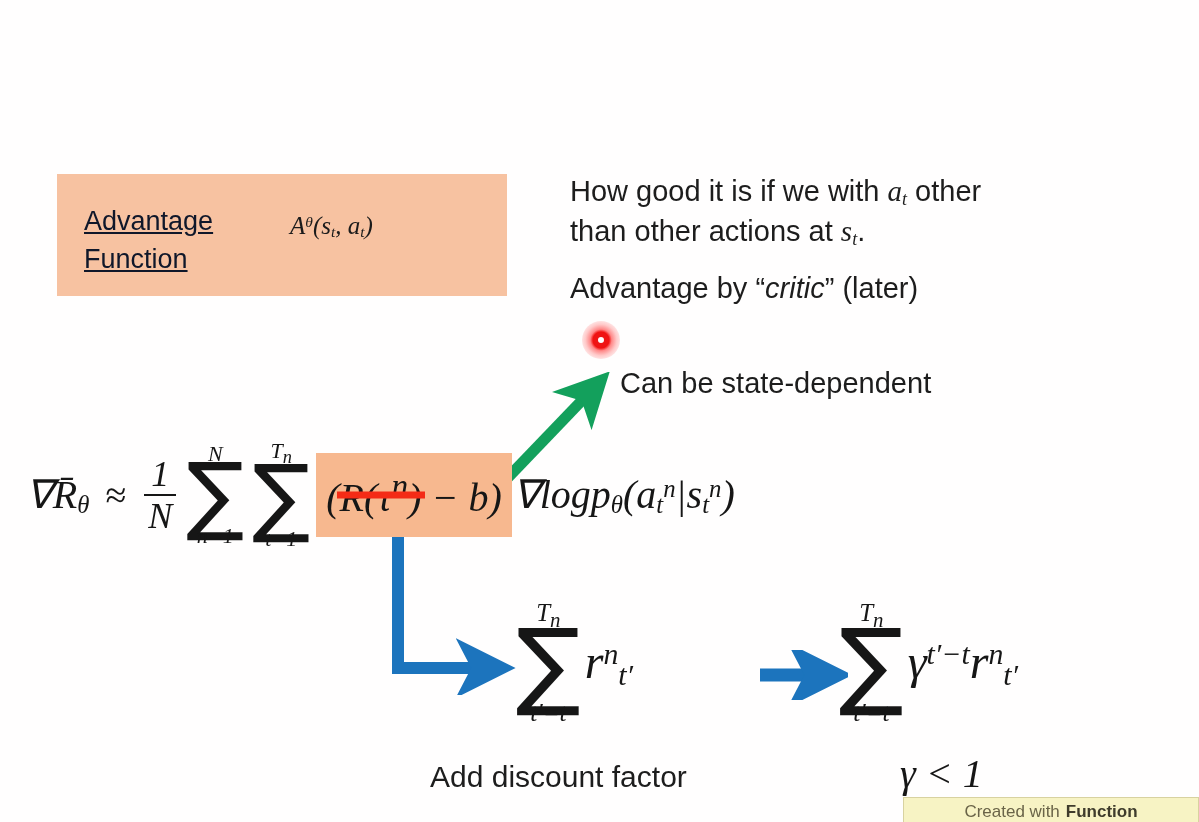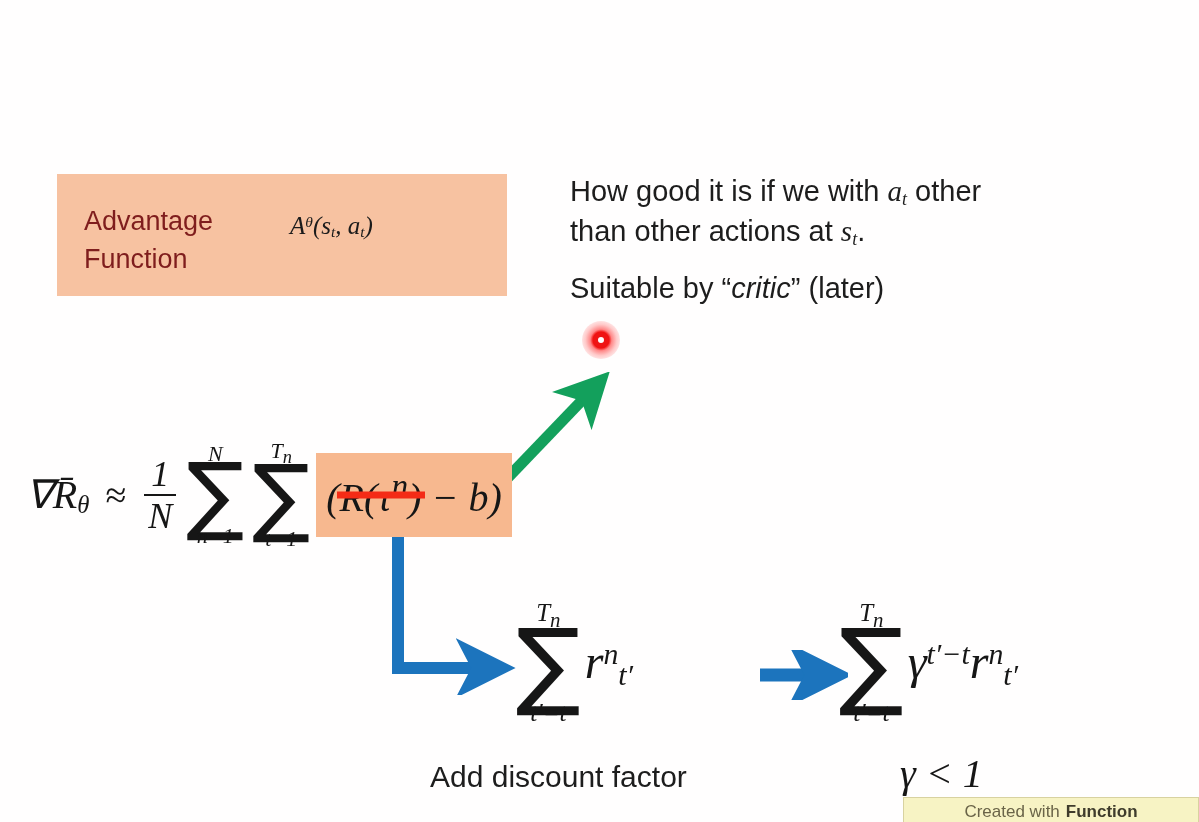--- a/index.html
+++ b/index.html
@@ -46,22 +46,23 @@
     align-items: center;
   }
   .adv-label {
     position: absolute;
     left: 27px;
     top: 28px;
     width: 185px;
     font-size: 27px;
     line-height: 1.42;
     font-weight: 400;
-    color: #7f1d1d;
+    color: #0f172a;
     text-align: left;
+    text-decoration: underline;
   }
   .adv-formula {
     position: absolute;
     left: 233px;
     top: 38px;
     font-family: "Liberation Serif", serif;
     font-style: italic;
     font-size: 25px;
     color: #1b1b1b;
     white-space: nowrap;
@@ -326,27 +327,28 @@
 
   <div class="desc-block">
     <div class="desc-line">
       <span>How good it is if we with </span><span class="mi"><span>a</span><sub>t</sub></span><span> other</span>
     </div>
     <div class="desc-line">
       <span>than other actions at </span><span class="mi"><span>s</span><sub>t</sub></span><span>.</span>
     </div>
     <div class="desc-gap"></div>
     <div class="desc-line">
-      <span>Suitable by “</span><span class="quoted-italic">critic</span><span>” (later)</span>
+      <span>Advantage by “</span><span class="quoted-italic">critic</span><span>” (later)</span>
     </div>
   </div>
 
   <div class="cursor-dot"></div>
   <div class="cursor-core"></div>
 
+  <div class="note-line">Can be state-dependent</div>
 
   <svg class="green-arrow" viewBox="0 0 130 125">
     <defs>
       <marker id="ghead" markerWidth="5" markerHeight="5" refX="2.4" refY="2.5" orient="auto">
         <path d="M0,0 L5,2.5 L0,5 L1.3,2.5 Z" fill="#13a05c"></path>
       </marker>
     </defs>
     <line x1="14" y1="118" x2="108" y2="20" stroke="#13a05c" stroke-width="11" marker-end="url(#ghead)"></line>
   </svg>
 
@@ -381,20 +383,21 @@
       <span class="lim bot">n=1</span>
     </span>
     <span class="bigsum">
       <span class="lim top"><span>T</span><sub>n</sub></span>
       <span class="sigma">∑</span>
       <span class="lim bot">t=1</span>
     </span>
     <span class="hl-term">
       <span>(</span><span class="strike-red"><span>R(τ</span><sup>n</sup><span>)</span></span><span> − b)</span>
     </span>
+    <span class="tail-term mi"><span>∇logp</span><sub>θ</sub><span>(</span><span>a</span><sub>t</sub><sup>n</sup><span>|</span><span>s</span><sub>t</sub><sup>n</sup><span>)</span></span>
   </div>
 
   <div class="sum-expr first">
     <span class="bigsum">
       <span class="lim top"><span>T</span><sub>n</sub></span>
       <span class="sigma">∑</span>
       <span class="lim bot">t′=t</span>
     </span>
     <span class="sum-term mi"><span>r</span><sup>n</sup><sub>t′</sub></span>
   </div>

